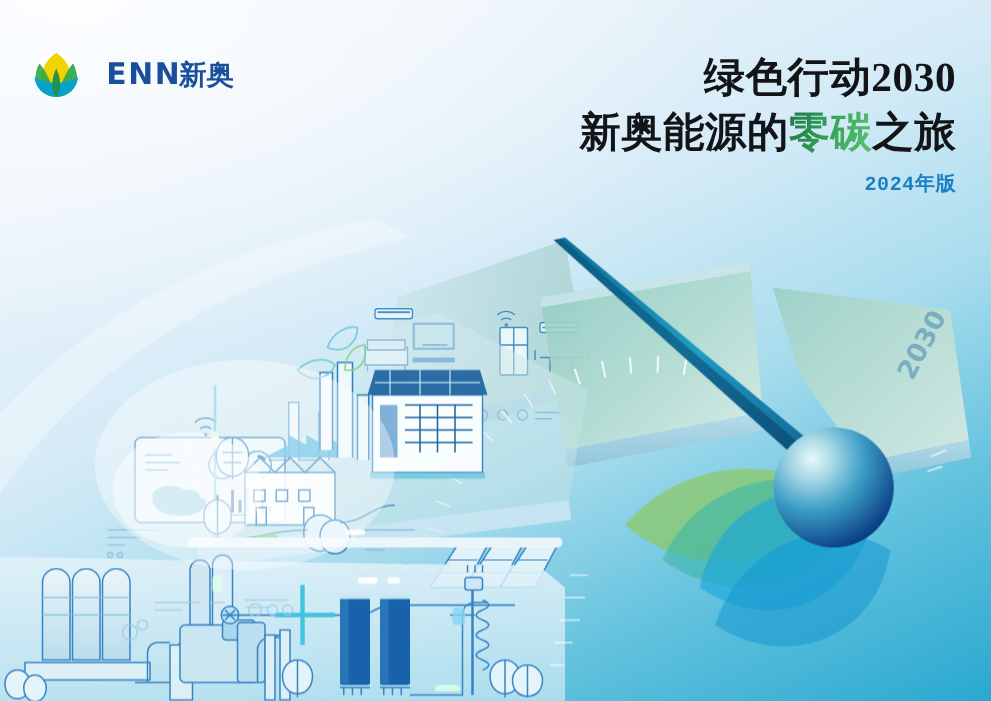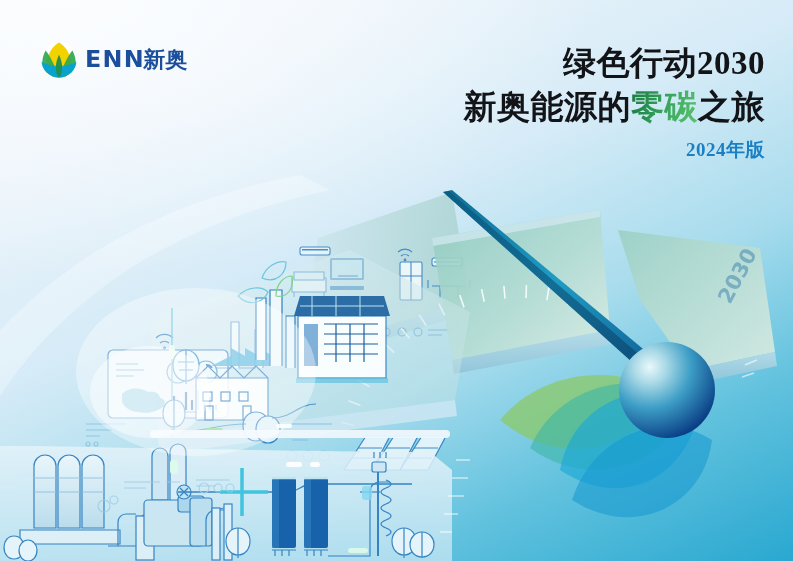--- a/index.html
+++ b/index.html
@@ -10,38 +10,38 @@
     background:#eef4fa;
   }
   .cover{
     position:relative;width:793px;height:561px;overflow:hidden;
     background:
       radial-gradient(120% 90% at 8% 0%, #fbfdff 0%, rgba(251,253,255,0) 55%),
       linear-gradient(155deg,#f6f9fd 0%,#eaf3fa 20%,#d5ebf7 42%,#a8dced 62%,#62c2de 80%,#29a8d0 100%);
   }
   
   .header{position:absolute;top:0;left:0;width:793px;height:175px;z-index:40;}
-  .logo{position:absolute;left:38px;top:38px;display:flex;align-items:center;gap:5px;}
+  .logo{position:absolute;left:24px;top:38px;display:flex;align-items:center;gap:19px;}
   .logo-mark{width:42px;height:42px;display:block;}
   .logo-word{display:block;height:30px;}
   .title-block{position:absolute;right:28px;top:42px;text-align:right;}
   .t-line{
     font-family:Liberation Serif, serif;
     font-weight:bold;font-size:33px;line-height:42px;color:#121418;
     letter-spacing:0.5px;white-space:nowrap;
   }
   .t-line2{margin-top:2px;}
   .t-green{
     background:linear-gradient(105deg,#1d7a46 0%,#2f9c55 40%,#49b565 75%,#5ec06f 100%);
     -webkit-background-clip:text;background-clip:text;
     -webkit-text-fill-color:transparent;color:#2f9c55;margin-top:40px;
   }
   .t-sub{
-    margin-top:9px;font-family:Liberation Serif, serif;
-    font-weight:bold;font-size:19px;color:#1b7fc4;letter-spacing:0.5px;
+    margin-top:9px;font-family:Liberation Mono, monospace;
+    font-weight:bold;font-size:16px;color:#1b7fc4;letter-spacing:0.5px;
   }
   
   .art{position:absolute;left:0;top:0;width:793px;height:561px;z-index:10;}
 </style>
 </head>
 <body>
 
 <div class="cover">
 
   <svg class="art" viewBox="0 0 793 561" width="793" height="561" preserveAspectRatio="none">

